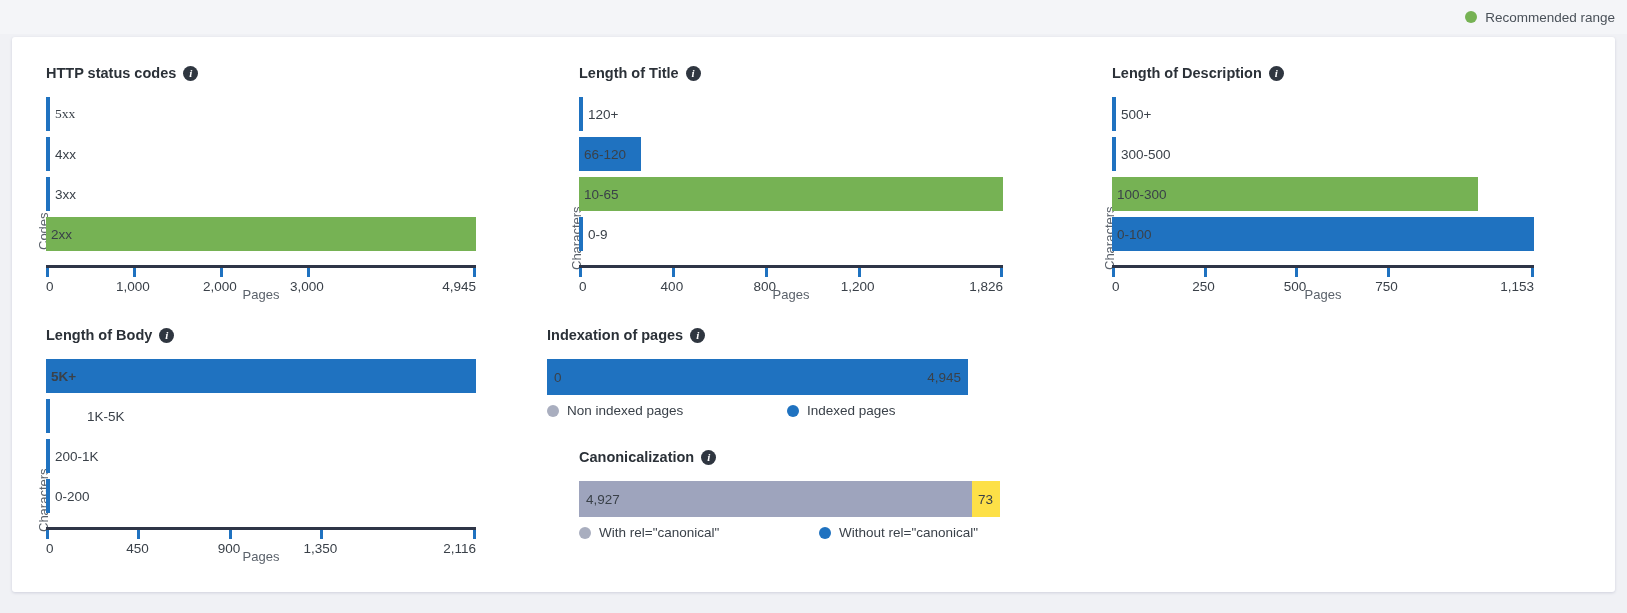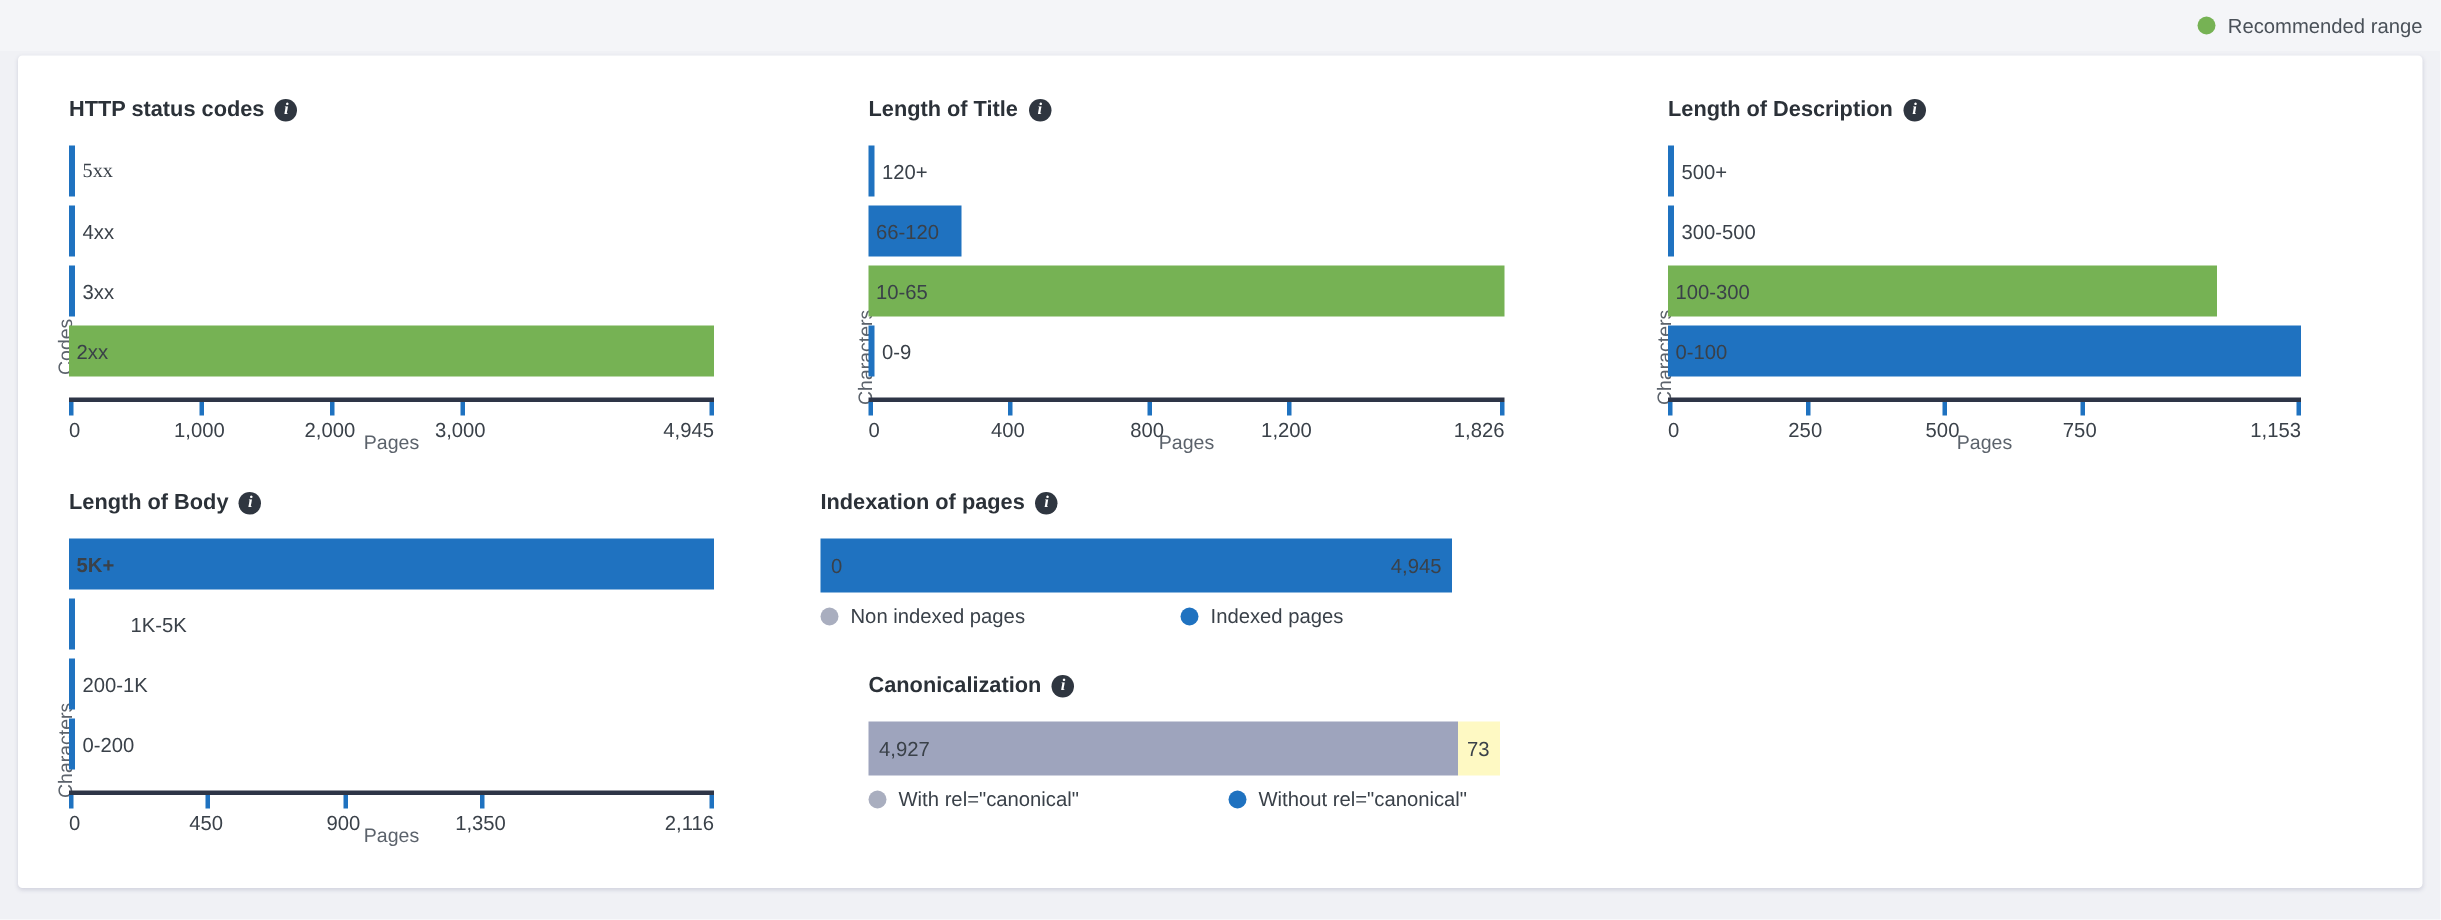--- a/index.html
+++ b/index.html
@@ -404,21 +404,21 @@
 
   <div class="panel" id="panel-canon" style="left:567px; top:412px; width:430px; height:110px;">
     <div class="panel-title">
       <span>Canonicalization</span>
       <span class="info-icon">i</span>
     </div>
     <div class="stack-bar" id="stack-canon" style="left:0; top:32px; width:421px;">
         <div class="stack-seg muted" style="width: 414.853px; background: rgb(158, 164, 189);">
           <span class="v-left">4,927</span>
         </div>
-        <div class="stack-seg primary" style="width: 30px; background: #fef9c3;">
+        <div class="stack-seg primary" style="width: 30px; background: #fde047;">
           <span class="v-right">73</span>
         </div>
       </div>
     <div class="stack-legend" id="legend-canon" style="left:0; top:76px; width:421px;">
         <div class="item" style="left: 0px;">
           <span class="sw" style="background: rgb(169, 174, 191);"></span>
           <span>With rel="canonical"</span>
         </div>
         <div class="item" style="left: 240px;">
           <span class="sw" style="background: rgb(31, 114, 192);"></span>

